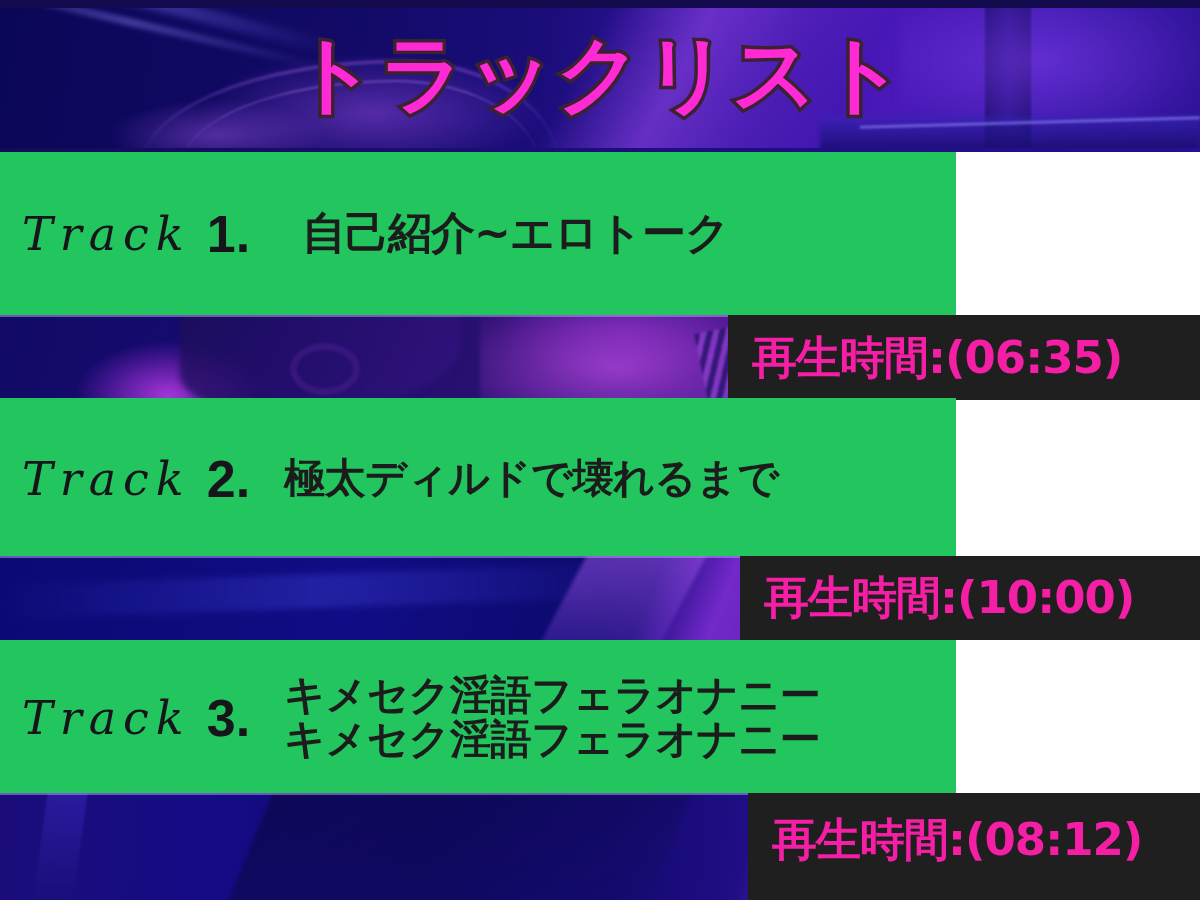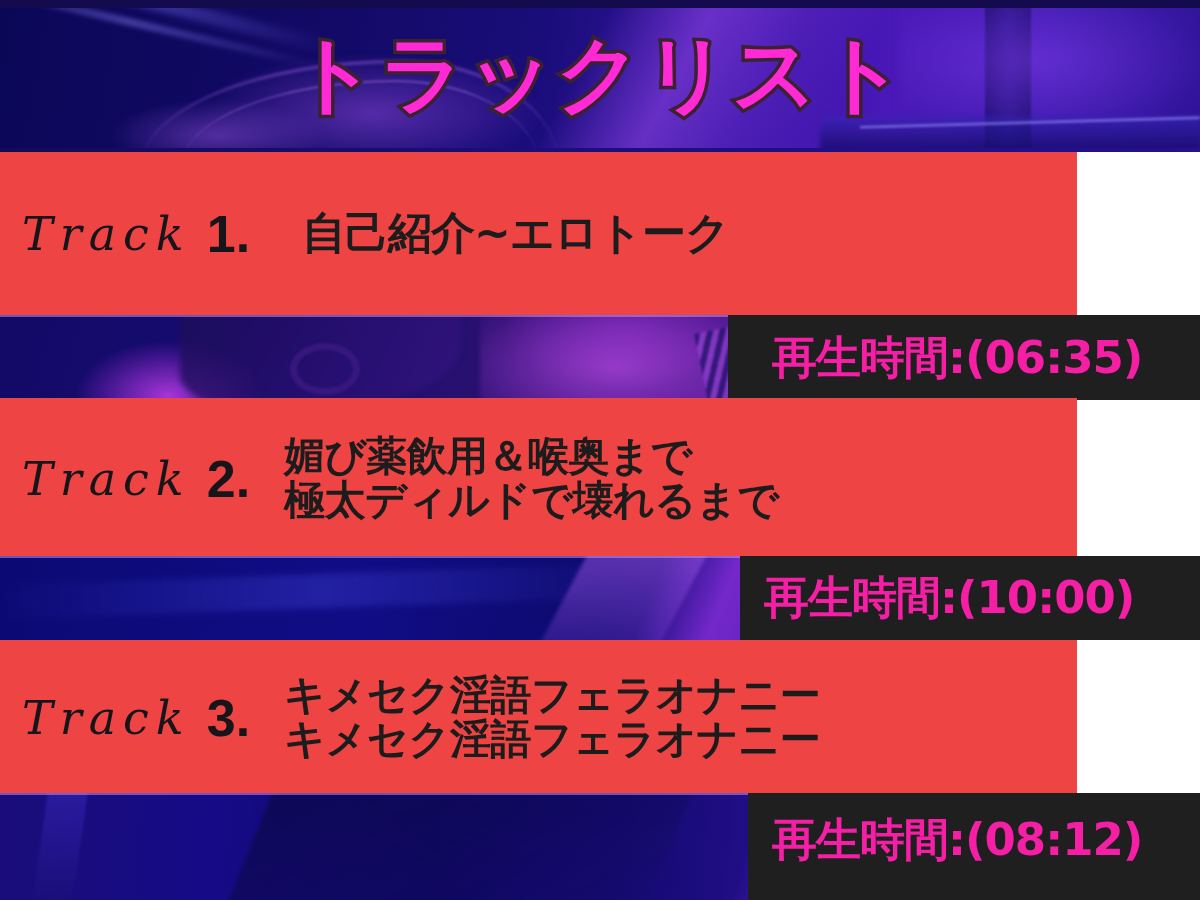--- a/index.html
+++ b/index.html
@@ -100,22 +100,22 @@
     -webkit-text-stroke:7px #3a2230;
     paint-order:stroke fill;
     white-space:nowrap;
     z-index:4;
     line-height:1;
     padding-bottom:4px;
   }
 
   
   .track-row {
-    position:absolute; left:0; width:1077px;
-    background:#ef4444;
+    position:absolute; left:0; width:956px;
+    background:#22c55e;
     display:flex; align-items:center;
   }
   .row1 { top:152px; height:163px; }
   .row2 { top:398px; height:162px; }
   .row3 { top:640px; height:155px; }
 
   .track-label {
     font-family:"DejaVu Serif", serif;
     font-style:italic;
     font-size:46px;
@@ -241,21 +241,21 @@
   .strip-topline {
     position:absolute; left:0; top:0; width:100%; height:2px;
     background:rgba(185,150,245,0.55);
   }
 
   .duration-box {
     position:absolute; top:0; height:100%;
     background:#1f1f1f;
     display:flex; align-items:center;
   }
-  .d1 { left:728px; right:0;padding-left:20px; }
+  .d1 { left:728px; right:0; }
   .d2 { left:740px; right:0; }
   .d3 { left:748px; right:0; }
 
   .duration-text {
     font-family:"DejaVu Sans", sans-serif;
     font-weight:700;
     font-size:45px;
     color:#f41fa5;
     white-space:nowrap;
     letter-spacing:-1px;
@@ -300,21 +300,20 @@
     <div class="strip-topline"></div>
     <div class="duration-box d1">
       <span class="duration-text">再生時間:(06:35)</span>
     </div>
   </div>
 
   <div class="track-row row2">
     <span class="track-label">Track</span>
     <span class="track-num">2.</span>
     <span class="track-title title-multi">
-      <span class="l1">媚び薬飲用＆喉奥まで</span>
       <span class="l2">極太ディルドで壊れるまで</span>
     </span>
   </div>
 
   <div class="strip strip2">
     <div class="strip-art art2">
       <div class="art2-sheen"></div>
       <div class="art2-diag"></div>
     </div>
     <div class="strip-topline"></div>

